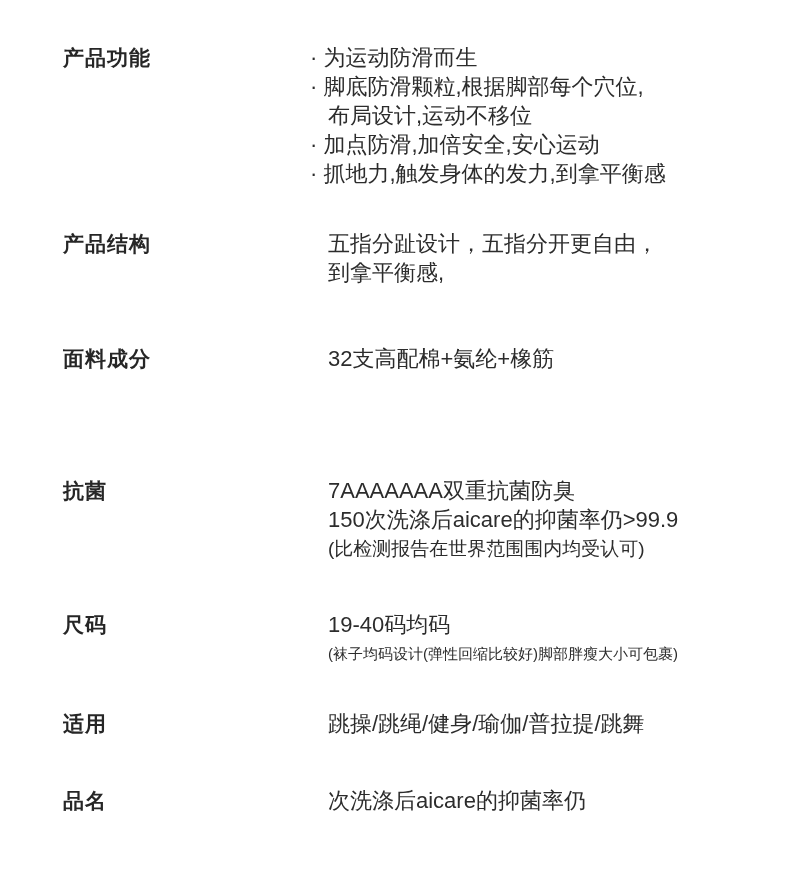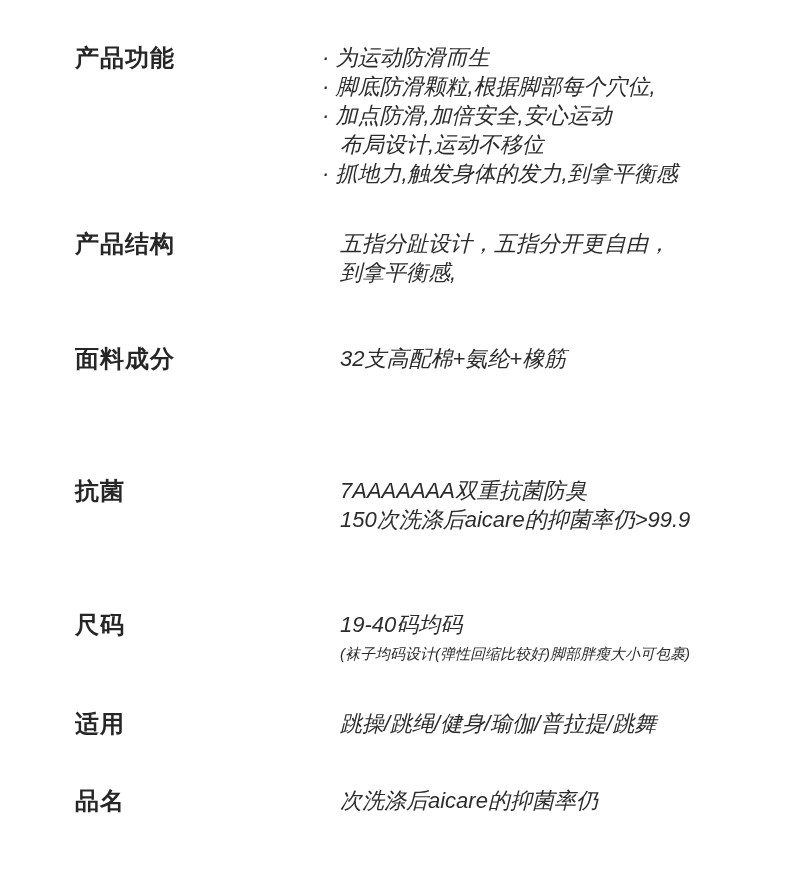--- a/index.html
+++ b/index.html
@@ -19,34 +19,32 @@
   .row {
     position: absolute;
     left: 0;
     width: 790px;
   }
   .label {
     position: absolute;
     left: 63px;
     top: 0;
     width: 220px;
-    font-size: 24px;
+    font-size: 21px;
     font-weight: 700;
     line-height: 29px;
     color: #262626;
     letter-spacing: 1px;
     white-space: nowrap;
-    margin-left: 12px;
   }
   .content {
     position: absolute;
-    left: 340px;
+    left: 328px;
     top: 0;
     width: 440px;
-    font-style: italic;
   }
   .line {
     font-size: 22px;
     line-height: 29px;
     white-space: nowrap;
     color: #2c2c2c;
   }
   .line.bulleted {
     text-indent: -18px;
   }
@@ -68,22 +66,22 @@
 </head>
 <body>
 
 <div class="page">
 
   <section class="row s0">
     <div class="label">产品功能</div>
     <div class="content">
       <div class="line bulleted">· 为运动防滑而生</div>
       <div class="line bulleted">· 脚底防滑颗粒,根据脚部每个穴位,</div>
+      <div class="line">布局设计,运动不移位</div>
       <div class="line bulleted">· 加点防滑,加倍安全,安心运动</div>
-      <div class="line">布局设计,运动不移位</div>
       <div class="line bulleted">· 抓地力,触发身体的发力,到拿平衡感</div>
     </div>
   </section>
 
   <section class="row s1">
     <div class="label">产品结构</div>
     <div class="content">
       <div class="line">五指分趾设计，五指分开更自由，</div>
       <div class="line">到拿平衡感,</div>
     </div>
@@ -94,20 +92,21 @@
     <div class="content">
       <div class="line">32支高配棉+氨纶+橡筋</div>
     </div>
   </section>
 
   <section class="row s3">
     <div class="label">抗菌</div>
     <div class="content">
       <div class="line">7AAAAAAA双重抗菌防臭</div>
       <div class="line">150次洗涤后aicare的抑菌率仍&gt;99.9</div>
+      <div class="line small-a">(比检测报告在世界范围围内均受认可)</div>
     </div>
   </section>
 
   <section class="row s4">
     <div class="label">尺码</div>
     <div class="content">
       <div class="line">19-40码均码</div>
       <div class="line small-b">(袜子均码设计(弹性回缩比较好)脚部胖瘦大小可包裹)</div>
     </div>
   </section>

